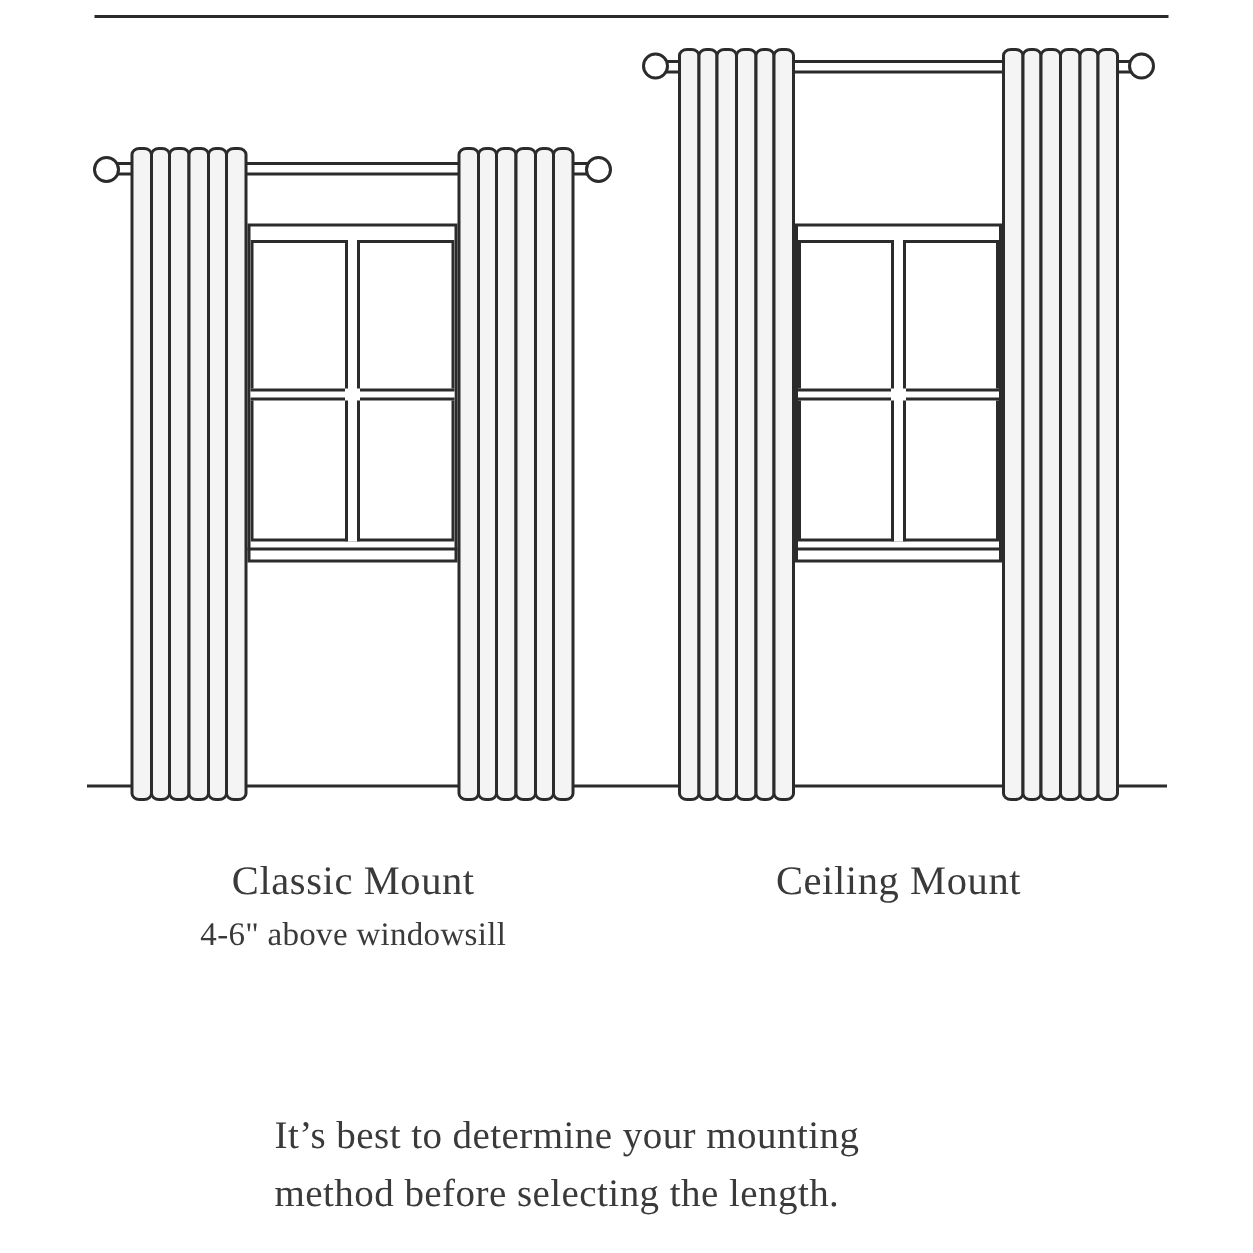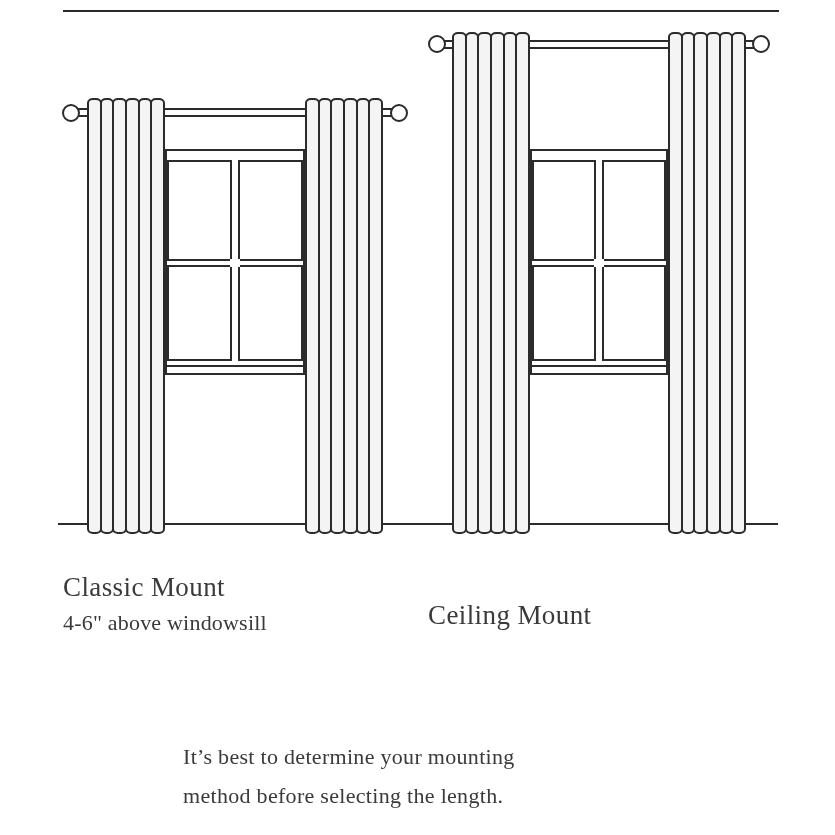--- a/index.html
+++ b/index.html
@@ -39,28 +39,28 @@
   .sill { position: absolute; left: -2px; right: -2px; bottom: 6px; height: 2px;
           background: var(--line); }
 
   
   .curtain { position: absolute; display: flex; z-index: 2; }
   .fold { flex: 1 1 0; background: var(--fill); border: 2px solid var(--line);
           border-radius: 6px 6px 6px 6px / 5px 5px 5px 5px; }
   .fold + .fold { margin-left: -2px; }
 
   
-  .label { position: absolute; top: 572px; color: var(--text); }
+  .label { position: absolute; top: 572px; text-align: center; color: var(--text); }
   .label.classic { left: 63px;  width: 345px; }
-  .label.ceilingm{ left: 428px; width: 342px; margin-top: 28px; }
+  .label.ceilingm{ left: 428px; width: 342px; }
   .title { font-size: 27px; line-height: 30px; letter-spacing: 0.4px; }
   .subtitle { font-size: 22px; line-height: 25px; margin-top: 8px; letter-spacing: 0.2px; }
 
   .note { position: absolute; left: 183px; top: 737px; color: var(--text);
-          font-size: 22px; line-height: 39px; letter-spacing: 0.3px; }
+          font-size: 26px; line-height: 39px; letter-spacing: 0.3px; }
 </style>
 </head>
 <body>
 
 <div class="canvas">
 
   <div class="hline ceiling"></div>
   <div class="hline floor"></div>
 
   <div>

